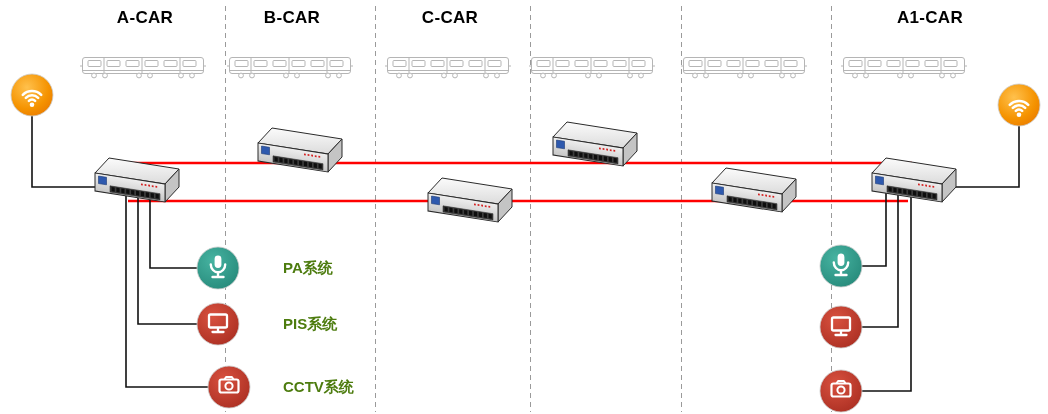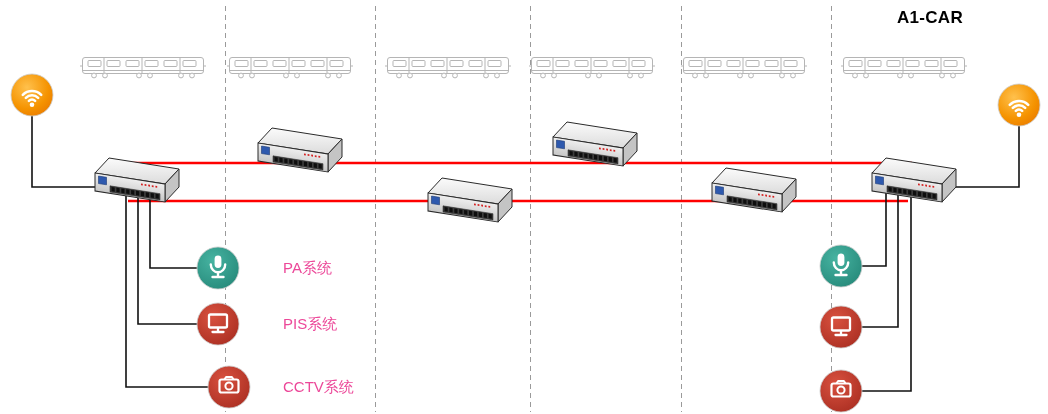--- a/index.html
+++ b/index.html
@@ -11,21 +11,21 @@
     overflow:hidden;
   }
   .stage svg{position:absolute;left:0;top:0;}
   .car-label{
     position:absolute;top:8px;width:120px;height:22px;
     text-align:center;font-size:17px;font-weight:700;color:#000;
     letter-spacing:.3px;
   }
   .sys-label{
     position:absolute;left:283px;height:18px;
-    font-size:15px;color:#ec4899;font-weight:400;line-height:18px;
+    font-size:15px;color:#4d7c0f;font-weight:700;line-height:18px;
   }
 </style>
 </head>
 <body>
 
 <div class="stage">
 
   <svg width="1048" height="414" viewBox="0 0 1048 414">
     <defs>
       <linearGradient id="gSwTop" x1="0" y1="0" x2="0" y2="1">
@@ -188,19 +188,22 @@
       <use href="#sym-monitor" x="196" y="302"></use>
       <use href="#sym-camera" x="207" y="365"></use>
     </g>
     <g>
       <use href="#sym-mic" x="819" y="244"></use>
       <use href="#sym-monitor" x="819" y="305"></use>
       <use href="#sym-camera" x="819" y="369"></use>
     </g>
   </svg>
 
+  <div class="car-label" style="left:85px">A-CAR</div>
+  <div class="car-label" style="left:232px">B-CAR</div>
+  <div class="car-label" style="left:390px">C-CAR</div>
   <div class="car-label" style="left:870px">A1-CAR</div>
 
   <div class="sys-label" style="top:259px">PA系统</div>
   <div class="sys-label" style="top:315px">PIS系统</div>
   <div class="sys-label" style="top:378px">CCTV系统</div>
 
 </div>
 
 </body></html>

